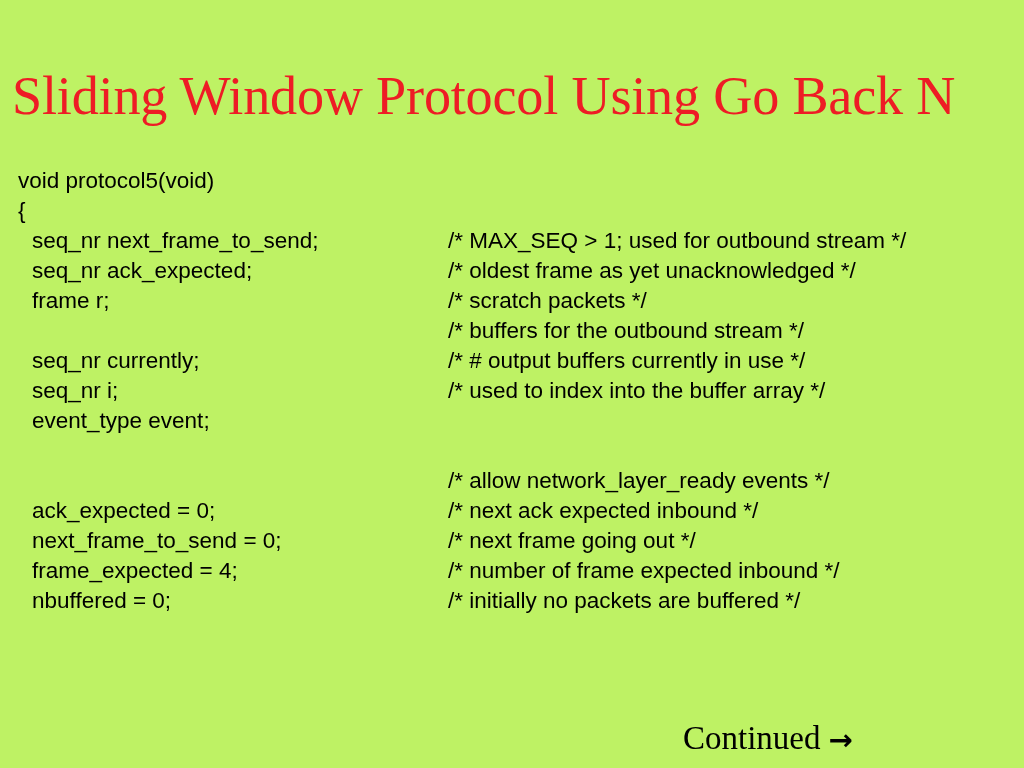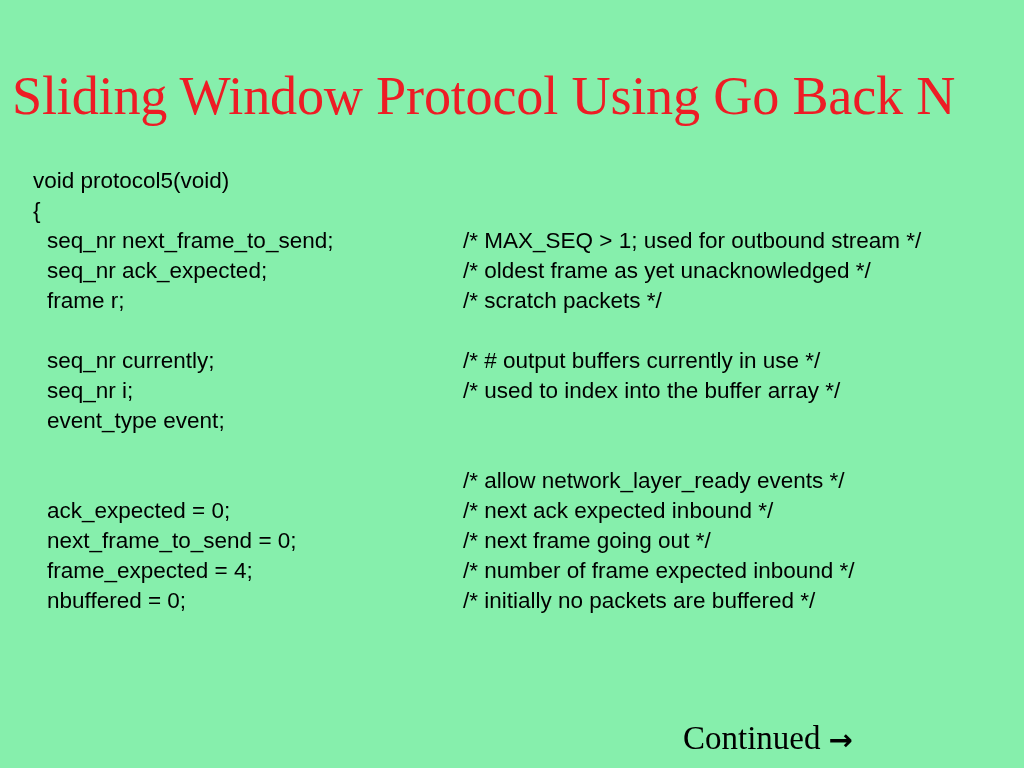--- a/index.html
+++ b/index.html
@@ -13,21 +13,21 @@
     height: 768px;
     overflow: hidden;
     font-family: "Liberation Sans", sans-serif;
     -webkit-font-smoothing: antialiased;
   }
 
   .slide {
     position: relative;
     width: 1024px;
     height: 768px;
-    background: #86efac;
+    background: #bef264;
   }
 
   
   .slide-title {
     position: absolute;
     left: 12px;
     top: 28px;
     width: 1004px;
     font-family: "Liberation Serif", "DejaVu Serif", serif;
     font-size: 55px;
@@ -36,21 +36,21 @@
     color: #ee1c25;
     white-space: nowrap;
     letter-spacing: -0.2px;
     transform: scaleX(0.985);
     transform-origin: left center;
   }
 
   
   .code-block {
     position: absolute;
-    left: 33px;
+    left: 18px;
     top: 166px;
     width: 980px;
     font-family: "Liberation Sans", sans-serif;
     font-size: 22.5px;
     line-height: 30px;
     color: #000000;
   }
 
   .code-line {
     display: block;
@@ -106,21 +106,21 @@
 <div class="slide">
 
   <h1 class="slide-title">Sliding Window Protocol Using Go Back N</h1>
 
   <div class="code-block">
       <div class="code-line indent-0"><span class="code-text">void protocol5(void)</span></div>
       <div class="code-line indent-0"><span class="code-text">{</span></div>
       <div class="code-line indent-1"><span class="code-text">seq_nr next_frame_to_send;</span><span class="code-comment">/* MAX_SEQ &gt; 1; used for outbound stream */</span></div>
       <div class="code-line indent-1"><span class="code-text">seq_nr ack_expected;</span><span class="code-comment">/* oldest frame as yet unacknowledged */</span></div>
       <div class="code-line indent-1"><span class="code-text">frame r;</span><span class="code-comment">/* scratch packets */</span></div>
-      <div class="code-line indent-1"></div>
+      <div class="code-line indent-1"><span class="code-comment">/* buffers for the outbound stream */</span></div>
       <div class="code-line indent-1"><span class="code-text">seq_nr currently;</span><span class="code-comment">/* # output buffers currently in use */</span></div>
       <div class="code-line indent-1"><span class="code-text">seq_nr i;</span><span class="code-comment">/* used to index into the buffer array */</span></div>
       <div class="code-line indent-1"><span class="code-text">event_type event;</span></div>
       <div class="code-line indent-1 blank"><span class="code-text"></span></div>
       <div class="code-line indent-1"><span class="code-comment">/* allow network_layer_ready events */</span></div>
       <div class="code-line indent-1"><span class="code-text">ack_expected = 0;</span><span class="code-comment">/* next ack expected inbound */</span></div>
       <div class="code-line indent-1"><span class="code-text">next_frame_to_send = 0;</span><span class="code-comment">/* next frame going out */</span></div>
       <div class="code-line indent-1"><span class="code-text">frame_expected = 4;</span><span class="code-comment">/* number of frame expected inbound */</span></div>
       <div class="code-line indent-1"><span class="code-text">nbuffered = 0;</span><span class="code-comment">/* initially no packets are buffered */</span></div>
     </div>

